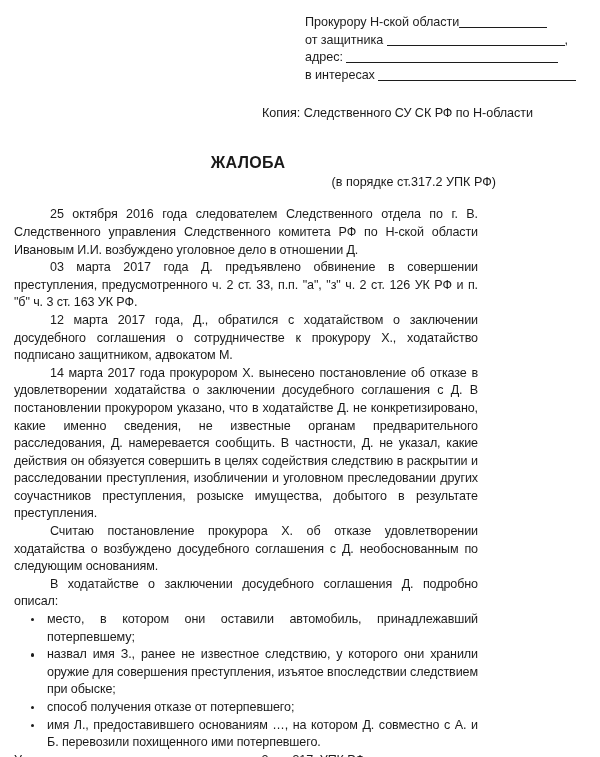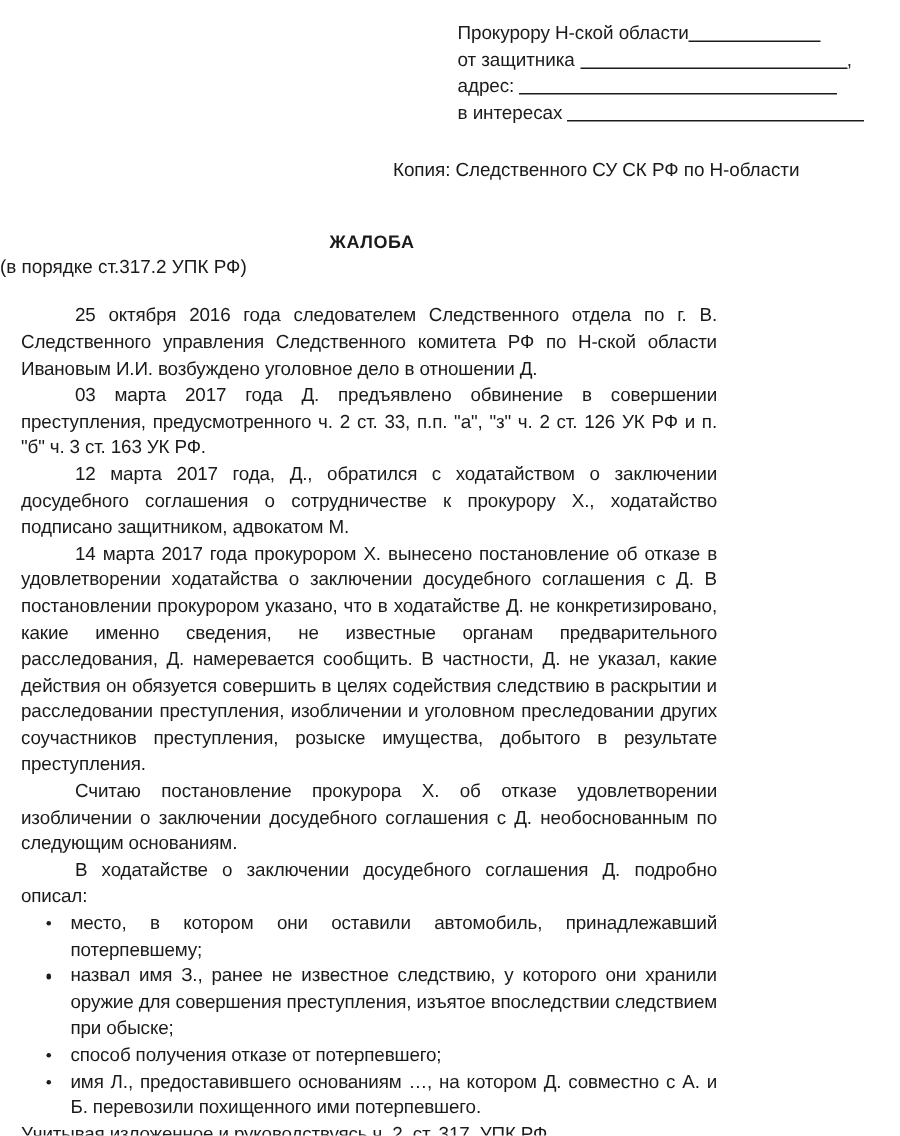--- a/index.html
+++ b/index.html
@@ -51,27 +51,27 @@
     padding-left: 262px;
     font-size: 12.6px;
     line-height: 16px;
     white-space: nowrap;
     letter-spacing: -0.05px;
   }
 
   
   .doc-title {
     text-align: center;
-    font-size: 12px;
+    font-size: 16px;
     font-weight: bold;
     margin: 33px 0 0 0;
     letter-spacing: 0.4px;
   }
   .doc-subtitle {
-    text-align: left;
+    text-align: right;
     font-size: 12.6px;
     margin: 3px 0 0 0;
   }
 
   
   .body-wrap {
     margin: 17px 0 0 0;
     padding: 0 18px 0 14px;
   }
   p.para {
@@ -141,21 +141,21 @@
   <div class="copy-line">Копия: Следственного СУ СК РФ по Н-области</div>
 
   <div class="doc-title">ЖАЛОБА</div>
   <div class="doc-subtitle">(в порядке ст.317.2 УПК РФ)</div>
 
   <div class="body-wrap">
     <p class="para">25 октября 2016 года следователем Следственного отдела по г. В. Следственного управления Следственного комитета РФ по Н-ской области Ивановым И.И. возбуждено уголовное дело в отношении Д.</p>
     <p class="para">03 марта 2017 года Д. предъявлено обвинение в совершении преступления, предусмотренного ч. 2 ст. 33, п.п. "а", "з" ч. 2 ст. 126 УК РФ и п. "б" ч. 3 ст. 163 УК РФ.</p>
     <p class="para">12 марта 2017 года, Д., обратился с ходатайством о заключении досудебного соглашения о сотрудничестве к прокурору Х., ходатайство подписано защитником, адвокатом М.</p>
     <p class="para">14 марта 2017 года прокурором Х. вынесено постановление об отказе в удовлетворении ходатайства о заключении досудебного соглашения с Д. В постановлении прокурором указано, что в ходатайстве Д. не конкретизировано, какие именно сведения, не известные органам предварительного расследования, Д. намеревается сообщить. В частности, Д. не указал, какие действия он обязуется совершить в целях содействия следствию в раскрытии и расследовании преступления, изобличении и уголовном преследовании других соучастников преступления, розыске имущества, добытого в результате преступления.</p>
-    <p class="para">Считаю постановление прокурора Х. об отказе удовлетворении изобличении о заключении досудебного соглашения с Д. необоснованным по следующим основаниям.</p>
+    <p class="para">Считаю постановление прокурора Х. об отказе удовлетворении ходатайства о возбуждено досудебного соглашения с Д. необоснованным по следующим основаниям.</p>
     <p class="para">В ходатайстве о заключении досудебного соглашения Д. подробно описал:</p>
 
     <ul class="bullets">
       <li>место, в котором они оставили автомобиль, принадлежавший потерпевшему;</li>
       <li>назвал имя З., ранее не известное следствию, у которого они хранили оружие для совершения преступления, изъятое впоследствии следствием при обыске;</li>
       <li>способ получения отказе от потерпевшего;</li>
       <li>имя Л., предоставившего основаниям …, на котором Д. совместно с А. и Б. перевозили похищенного ими потерпевшего.</li>
     </ul>
 
     <p class="closing">Учитывая изложенное и руководствуясь ч. 2. ст. 317. УПК РФ,</p>

